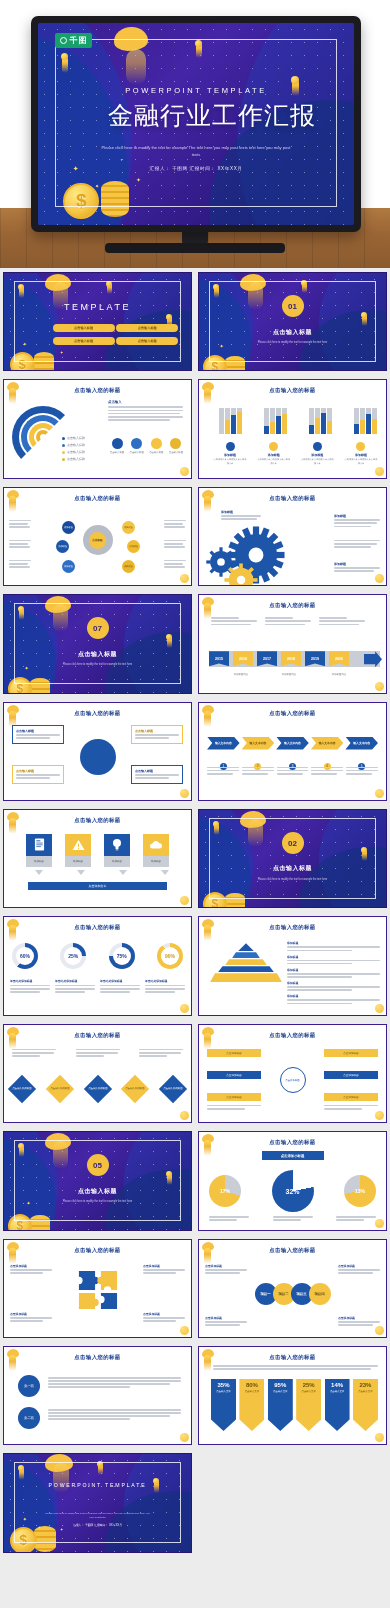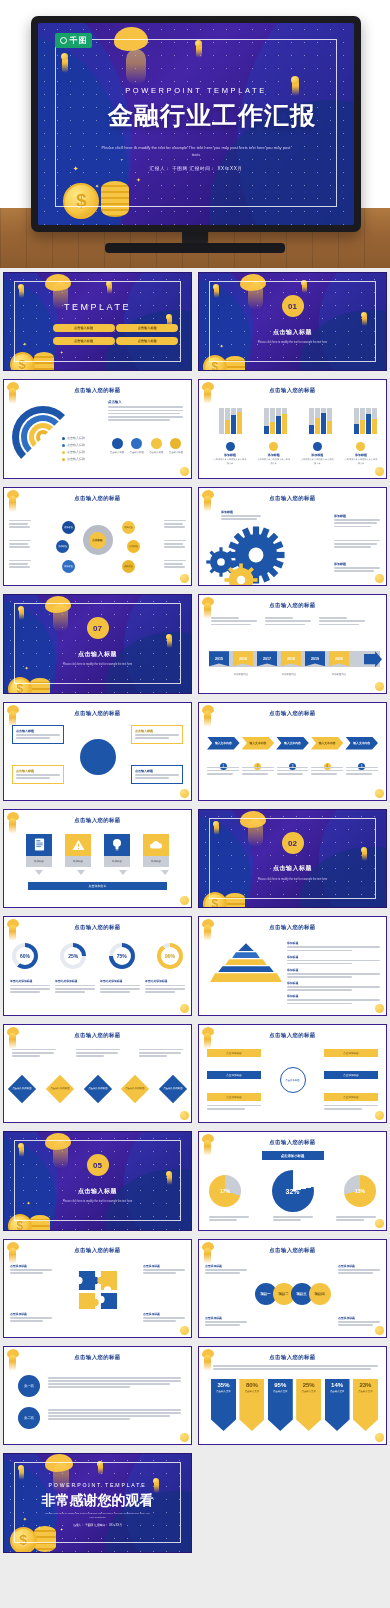--- a/index.html
+++ b/index.html
@@ -51,21 +51,21 @@
     display:flex; align-items:center; justify-content:center;
     color:#e0a41d; font-weight:bold; text-shadow:0 1px 0 rgba(255,255,255,.5);
     border:2px solid #f0b62d; }
   .coinstack{ position:absolute; border-radius:50%/22%;
     background:repeating-linear-gradient(180deg,#f6c544 0 4px,#e4a81f 4px 6px); }
   .spark{ position:absolute; color:#ffe06a; line-height:1; }
 
   .hero-eyebrow{ position:absolute; left:0; right:0; top:31%; text-align:center;
     color:#fff; font-size:7.5px; letter-spacing:2.6px; }
   .hero-title{ position:absolute; left:0; right:0; top:37.5%; text-align:center;
-    color:#fff; font-size:25px; font-weight:bold; letter-spacing:1px;
+    color:#fff; font-size:25px; font-weight:normal; letter-spacing:1px;
     text-shadow:0 2px 5px rgba(0,0,0,.35);margin-left:32px; }
   .hero-sub{ position:absolute; left:20%; right:20%; top:60.5%; text-align:center;
     color:#d7cdf5; font-size:4.1px; line-height:1.65; }
   .hero-meta{ position:absolute; left:0; right:0; top:71%; text-align:center;
     color:#efe7ff; font-size:4.6px; letter-spacing:.6px; }
   .logo-badge{ position:absolute; left:5.5%; top:5%; background:#16a06a; color:#fff;
     font-size:8px; font-weight:bold; padding:2px 5px; border-radius:2px; letter-spacing:1px;
     display:flex; align-items:center; gap:2px;}
   .logo-ring{ width:7px; height:7px; border:1.4px solid #fff; border-radius:50%; display:inline-block;}
 
@@ -1165,21 +1165,20 @@
           <div class="coin-gold" style="left:49.6%;top:7%;width:6px;height:6px;"></div>
           <div class="coin-pill" style="left:80%;top:26%;width:5px;height:13px;"></div>
           <div class="coin-gold" style="left:79.6%;top:24%;width:6px;height:6px;"></div>
           <div class="coinstack" style="left:16%;bottom:0%;width:22px;height:26px;"></div>
           <div class="bigcoin" style="left:3%;bottom:-2%;width:27px;height:27px;font-size:14px;">$</div>
           <div class="spark" style="left:10%;bottom:30%;font-size:5px;">✦</div>
           <div class="spark" style="left:18%;bottom:22%;font-size:4px;">✦</div>
           <div class="spark" style="left:30%;bottom:20%;font-size:4px;">✦</div>
           <div class="inner-frame"></div>
           <div style="position:absolute;left:0;right:0;top:28%;text-align:center;color:#fff;font-size:5.2px;letter-spacing:1.8px;">POWERPOINT TEMPLATE</div>
-          <div style="position:absolute;left:0;right:0;top:39%;text-align:center;color:#fff;font-size:14px;font-weight:bold;">非常感谢您的观看</div>
           <div style="position:absolute;left:22%;right:22%;top:59%;text-align:center;color:#cfc4ef;font-size:2.5px;line-height:1.6;">Please click here to modify the text for example The text here you may post texts text here you may post texts</div>
           <div style="position:absolute;left:0;right:0;top:71%;text-align:center;color:#efe7ff;font-size:2.8px;">汇报人： 千图网  汇报时间： XX年XX月</div>
         </div>
       </div>
     </div>
 
     <div class="cell blank-cell"></div>
 
   </div>
 </div>

